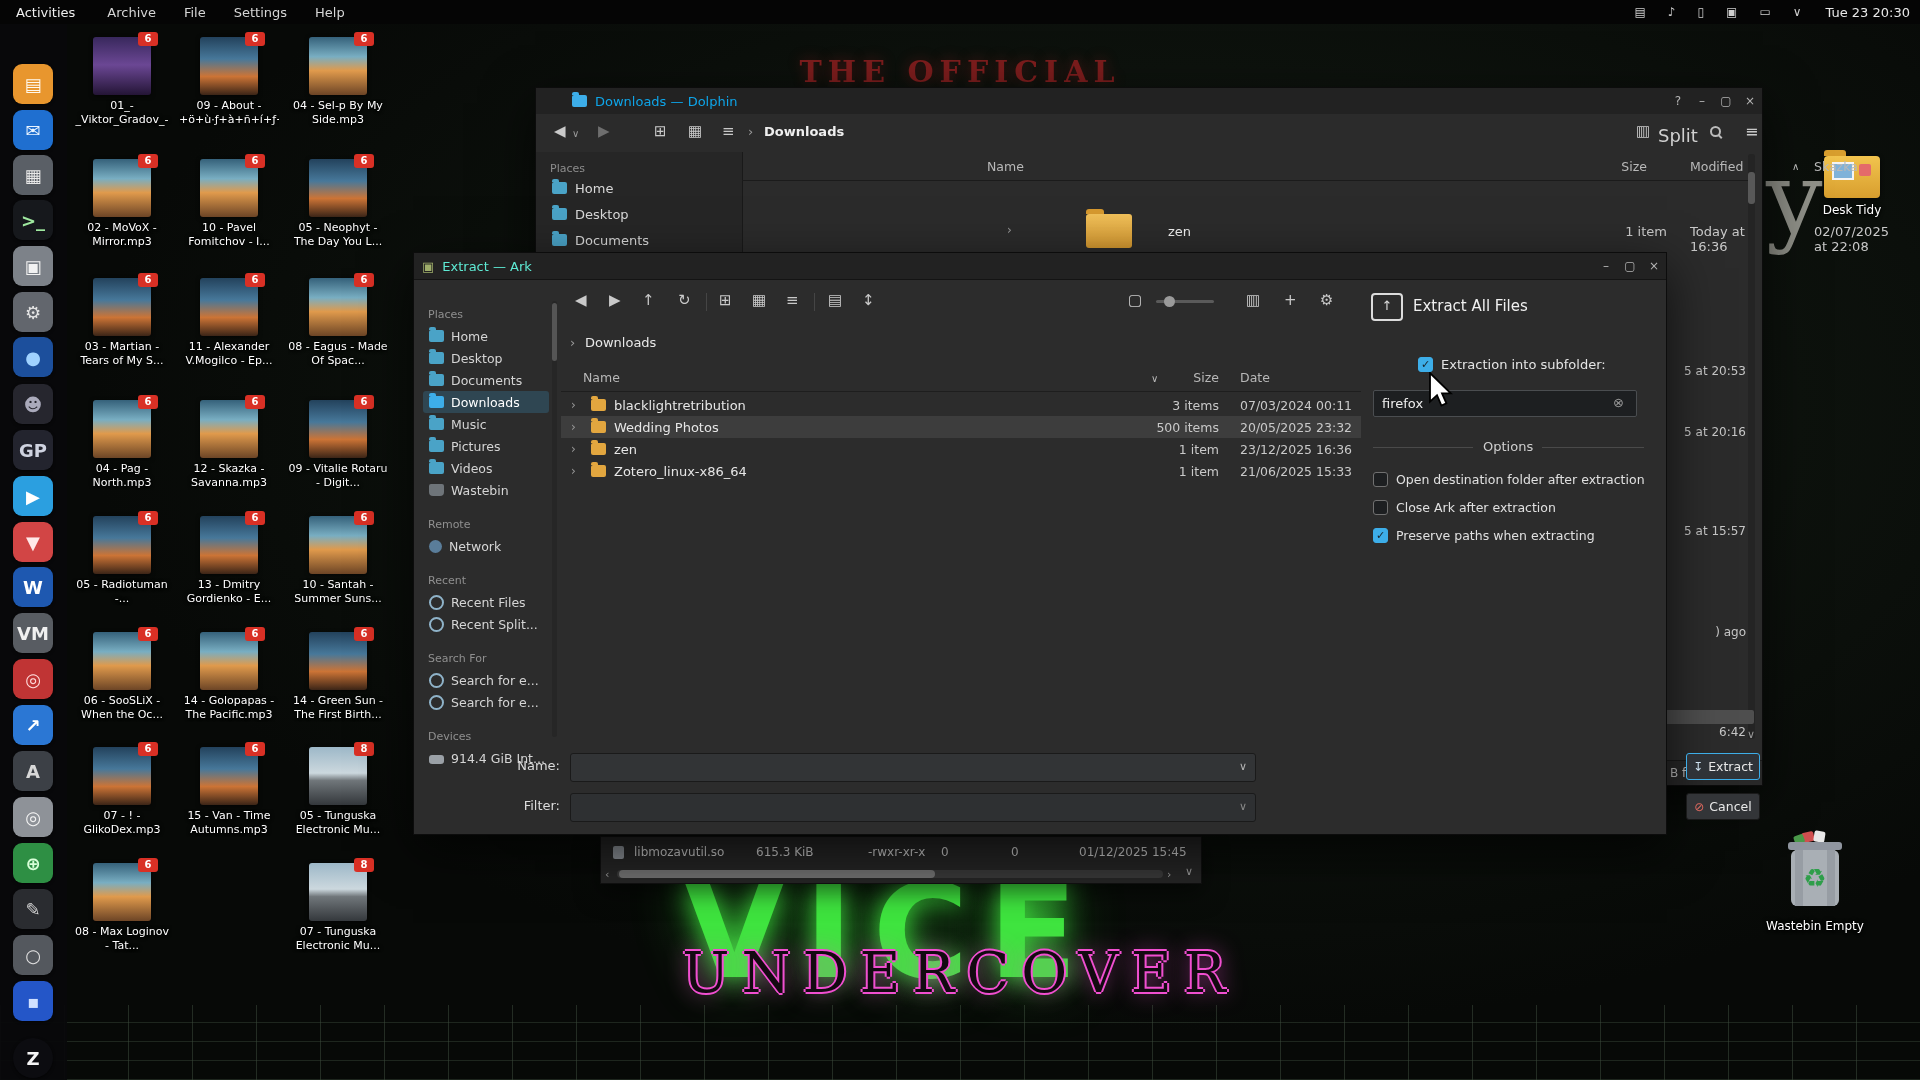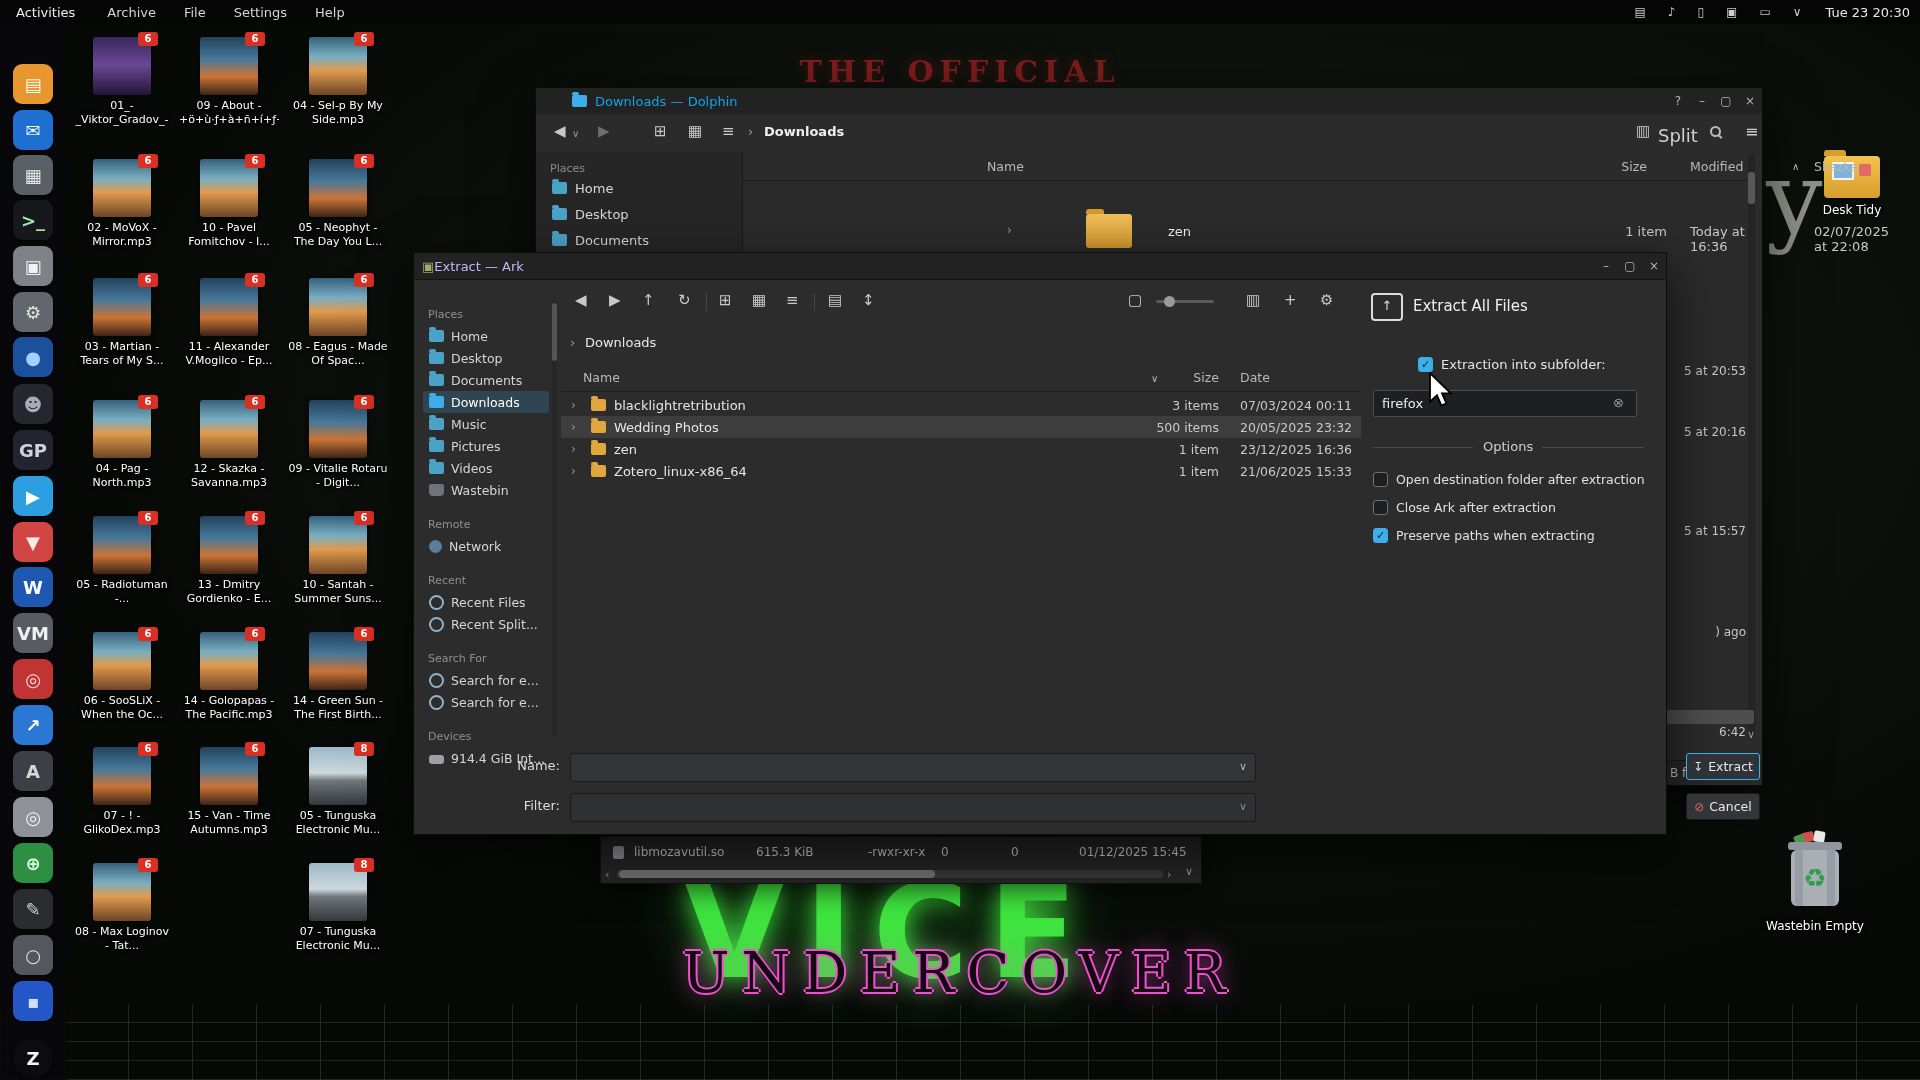--- a/index.html
+++ b/index.html
@@ -114,21 +114,21 @@
   .ark-strip{position:absolute;left:600px;top:836px;width:600px;height:46px;background:#252525;
     border:1px solid #101010;z-index:9;box-shadow:0 8px 24px rgba(0,0,0,.5);}
   .as-cell{position:absolute;top:8px;font-size:12px;color:#c9c9c9;}
   .as-ico{position:absolute;left:12px;top:9px;width:11px;height:13px;background:#8a8f95;border-radius:2px;}
   .as-track{position:absolute;left:16px;top:33px;width:546px;height:8px;background:#383838;border-radius:4px;}
   .as-thumb{position:absolute;left:2px;top:0;width:316px;height:8px;background:#6f6f6f;border-radius:4px;}
   .as-arr{position:absolute;font-size:11px;color:#9a9a9a;top:31px;}
 
   
   .ark{left:413px;top:252px;width:1252px;height:581px;z-index:20;background:#2c2c2c;}
-  .ark-title{color:#c4b5fd;}
+  .ark-title{color:#5eead4;padding-left:8px;}
   .aticon{position:absolute;color:#c9c9c9;font-size:15px;top:38px;}
   .asep{position:absolute;top:40px;width:1px;height:18px;background:#454545;}
   .slider-track{position:absolute;top:47px;width:58px;height:3px;background:#5a5a5a;border-radius:2px;}
   .slider-knob{position:absolute;left:8px;top:-4px;width:11px;height:11px;border-radius:50%;background:#9a9a9a;}
   .box-arrow{position:absolute;left:957px;top:40px;width:28px;height:24px;border:2px solid #dcdcdc;
     border-radius:4px;color:#dcdcdc;font-size:13px;text-align:center;line-height:22px;}
   .panel-title{position:absolute;left:999px;top:44px;font-size:15px;color:#f0f0f0;}
   .ark-crumb-ch{position:absolute;left:156px;top:82px;font-size:13px;color:#9a9a9a;}
   .ark-crumb{position:absolute;left:171px;top:82px;font-size:13px;color:#e8e8e8;}
 

